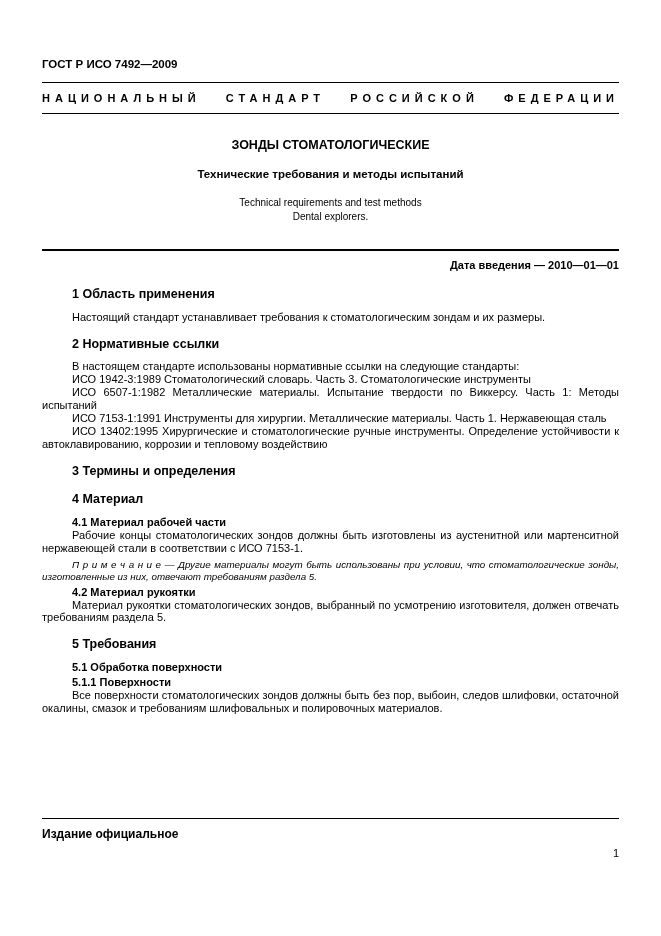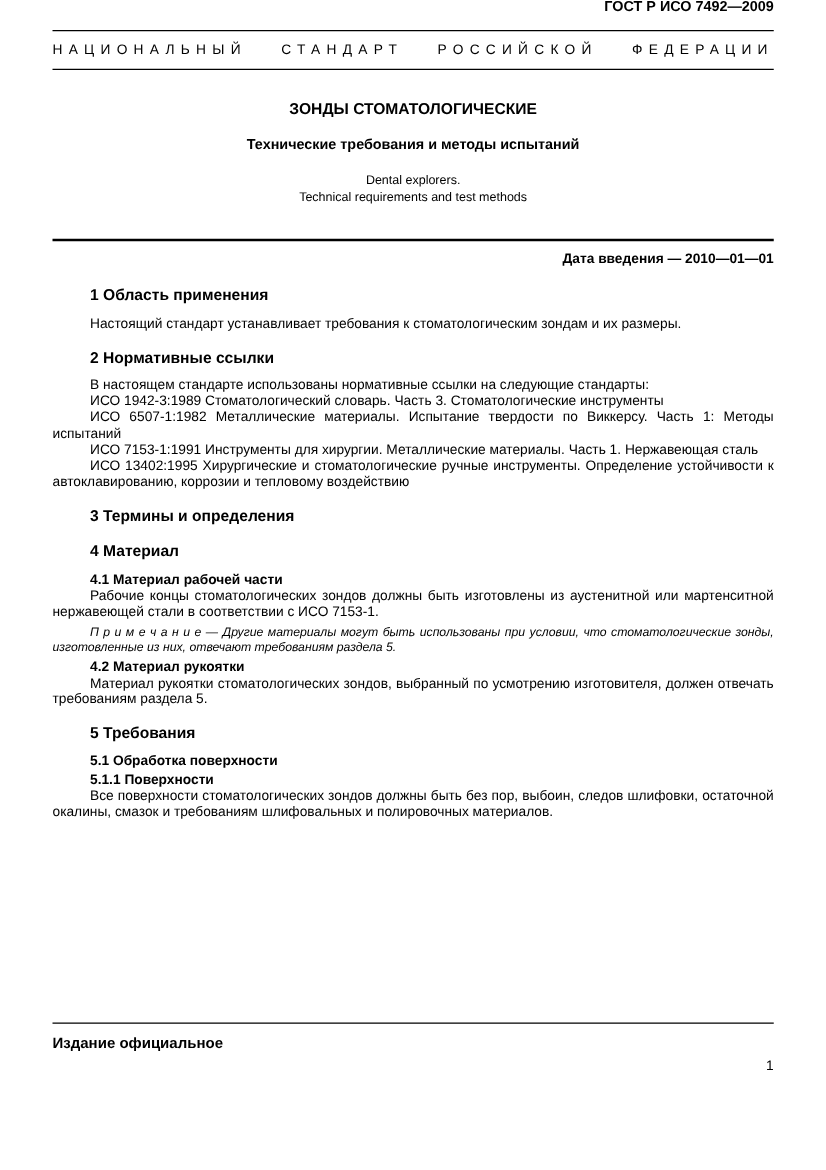--- a/index.html
+++ b/index.html
@@ -10,32 +10,33 @@
     margin: 0 auto;
     background: #ffffff;
     font-family: "Liberation Sans", sans-serif;
     color: #000;
     overflow: hidden;
     box-sizing: border-box;
   }
   .inner { padding: 0 42px; }
 
   .doc-number {
-    text-align: right;
+    padding-top: 58px;
+    text-align: left;
     font-weight: bold;
     font-size: 11.5px;
   }
   .rule-thin {
     border-top: 1px solid #000;
     height: 0;
     margin-top: 12px;
   }
   .banner {
     margin: 9px 0;
-    font-weight: normal;
+    font-weight: bold;
     font-size: 11px;
     letter-spacing: 5px;
     text-align: justify;
     text-align-last: justify;
     white-space: normal;
   }
   .rule-thin2 { border-top: 1px solid #000; height: 0; }
 
   .title-ru {
     margin-top: 24px;
@@ -127,22 +128,22 @@
 
     <div class="banner">НАЦИОНАЛЬНЫЙ СТАНДАРТ РОССИЙСКОЙ ФЕДЕРАЦИИ</div>
 
     <div class="rule-thin2"></div>
 
     <div class="title-ru">ЗОНДЫ СТОМАТОЛОГИЧЕСКИЕ</div>
 
     <div class="subtitle-ru">Технические требования и методы испытаний</div>
 
     <div class="title-en">
+      <div>Technical requirements and test methods</div>
       <div>Dental explorers.</div>
-      <div>Technical requirements and test methods</div>
     </div>
 
     <div class="rule-thick"></div>
 
     <div class="effective-date">Дата введения — 2010—01—01</div>
 
     <div class="content">
         <div class="blk heading1">1  Область применения</div>
         <div class="blk paragraph">Настоящий стандарт устанавливает требования к стоматологическим зондам и их размеры.</div>
         <div class="blk heading1">2  Нормативные ссылки</div>

